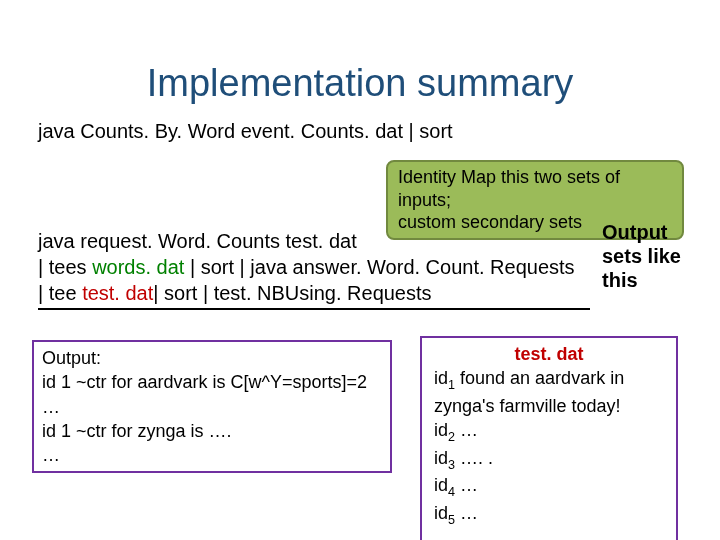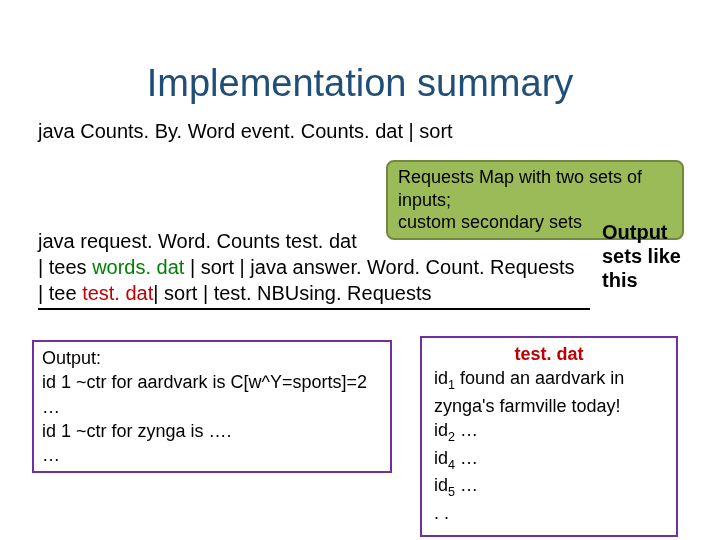--- a/index.html
+++ b/index.html
@@ -106,21 +106,21 @@
 
 <div class="slide">
 
   <div class="title">Implementation summary</div>
 
   <div class="block1">
     <div class="line">java Counts. By. Word event. Counts. dat | sort</div>
   </div>
 
   <div class="callout1">
-    <div>Requests Map with two sets of inputs;</div>
+    <div>Identity Map this two sets of inputs;</div>
     <div>custom secondary sets</div>
   </div>
 
   <div class="block2">
     <div>java request. Word. Counts  test. dat</div>
     <div>
       <span> | tees </span><span class="green-word">words. dat</span><span> | sort | java answer. Word. Count. Requests</span>
     </div>
     <div>
       <span> | tee </span><span class="red-word">test. dat</span><span>| sort | test. NBUsing. Requests</span>
@@ -143,20 +143,23 @@
 
   <div class="testbox">
     <div class="hdr red-word">test. dat</div>
     <div>
       <span>id</span><sub>1</sub><span>  found an aardvark in zynga's farmville today!</span>
     </div>
     <div>
       <span>id</span><sub>2</sub><span>  …</span>
     </div>
     <div>
+      <span>id</span><sub>3</sub><span>  …. .</span>
+    </div>
+    <div>
       <span>id</span><sub>4</sub><span>  …</span>
     </div>
     <div>
       <span>id</span><sub>5</sub><span>  …</span>
     </div>
     <div>. .</div>
   </div>
 
 </div>
 

